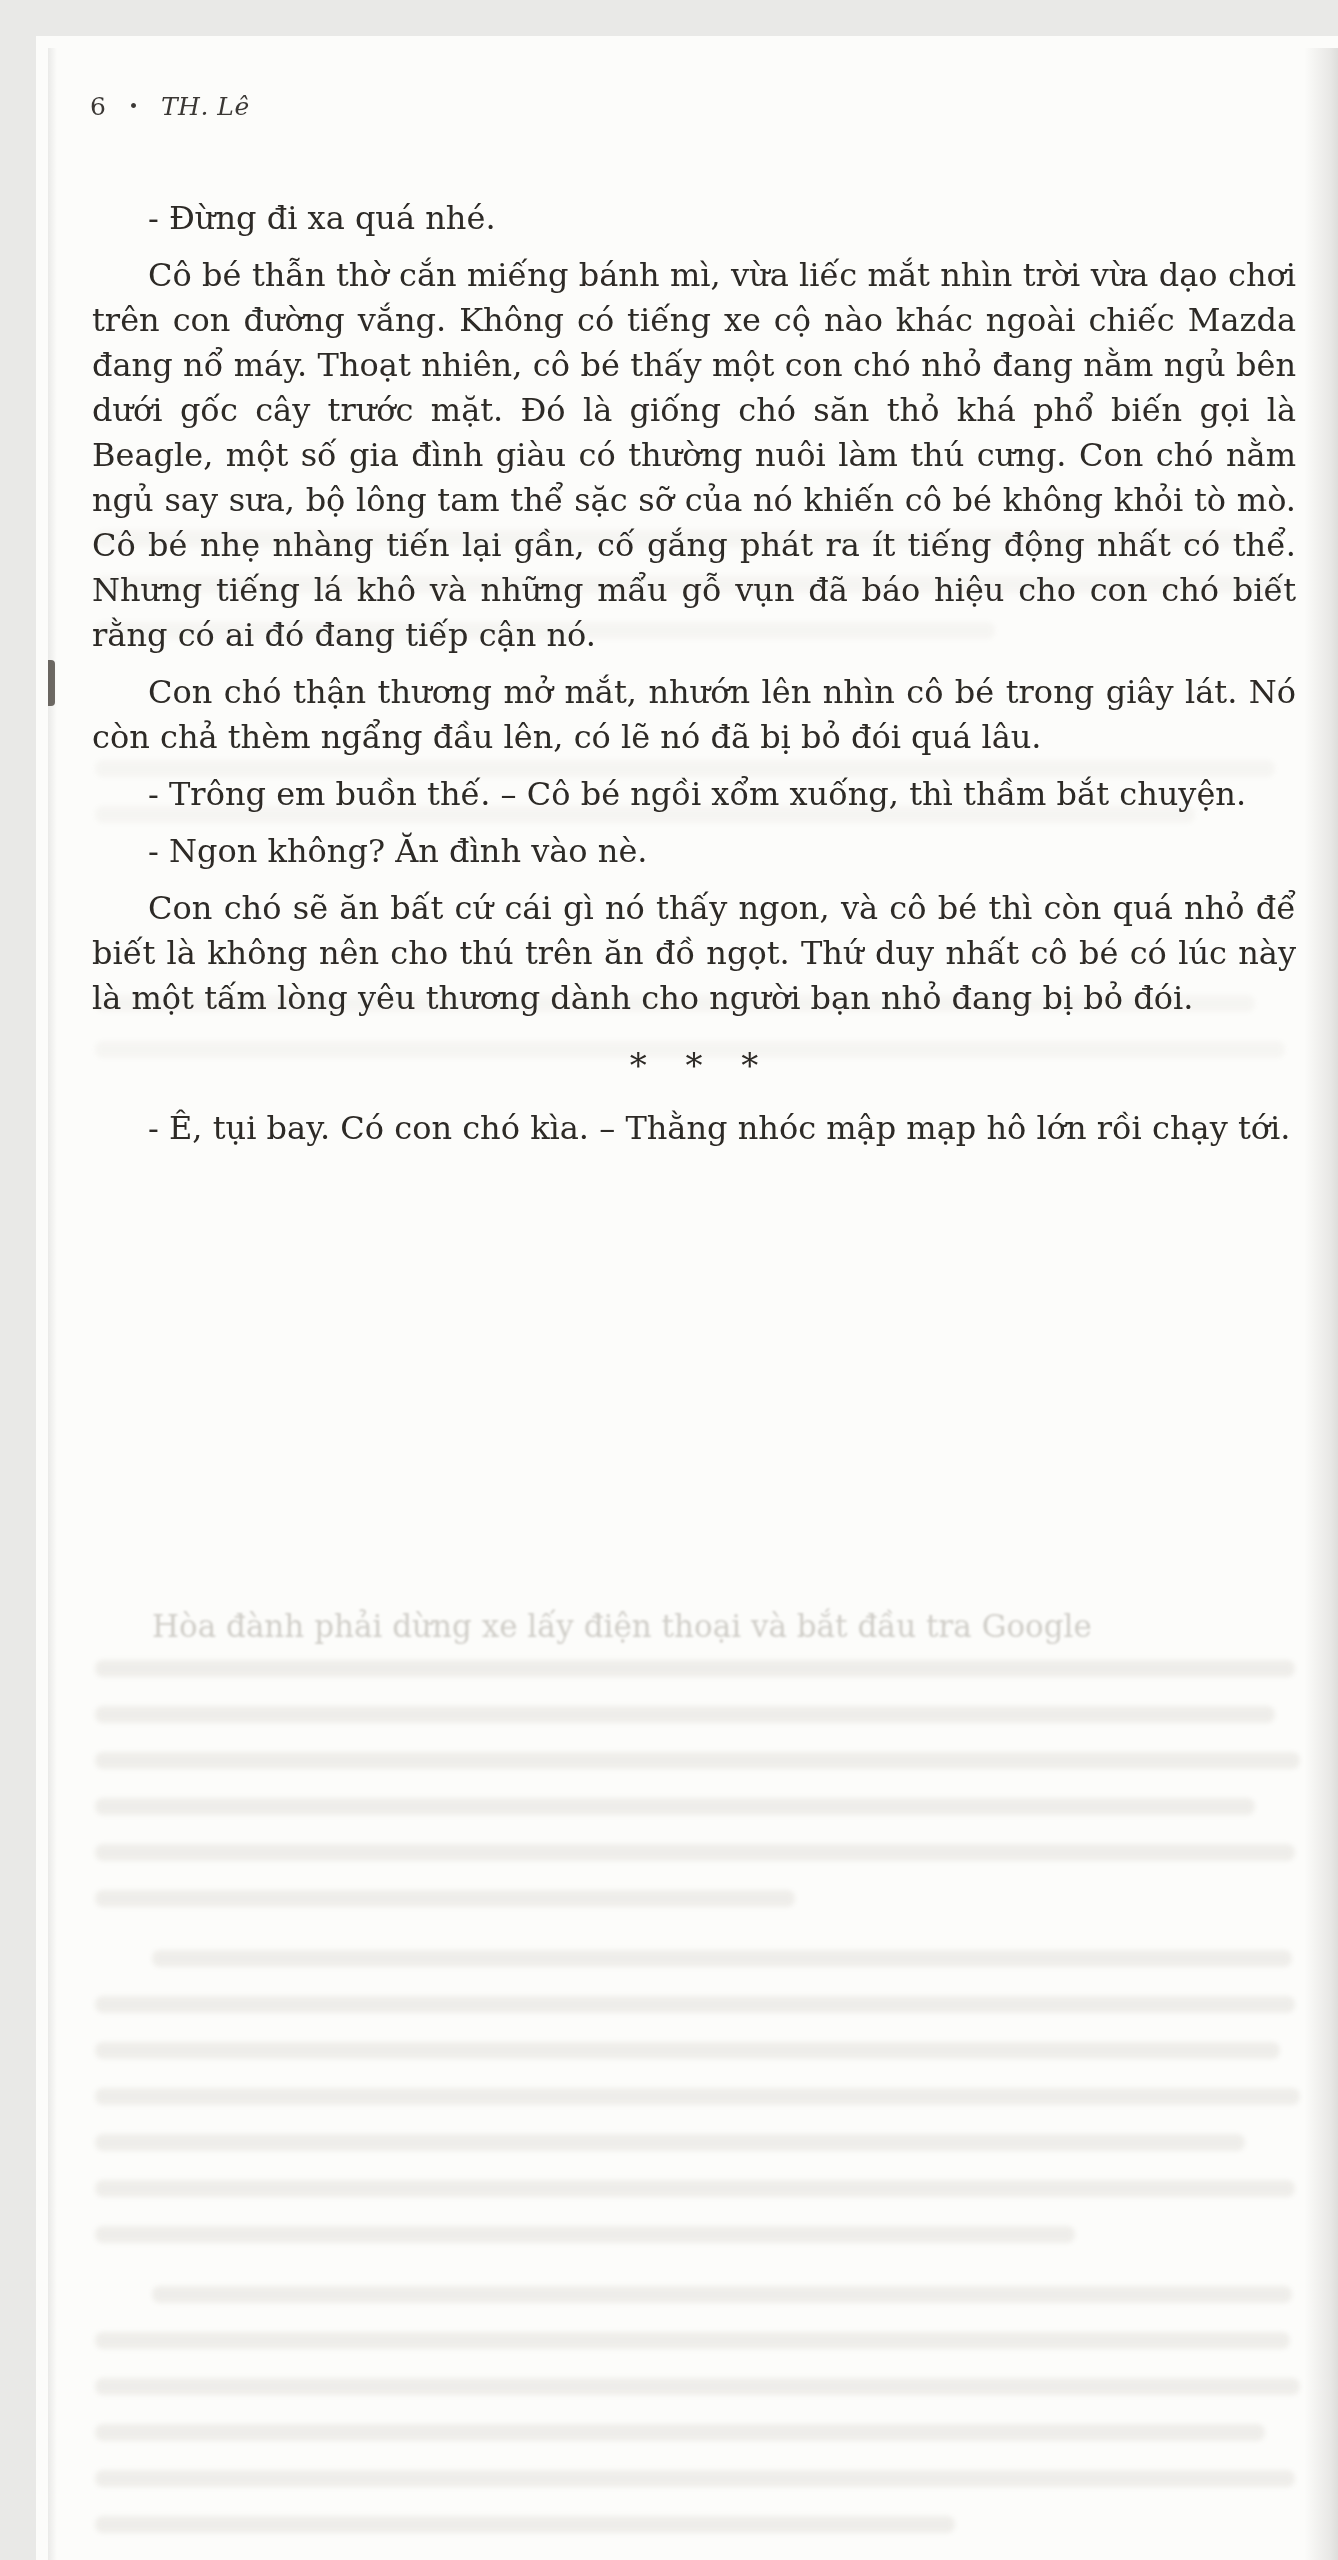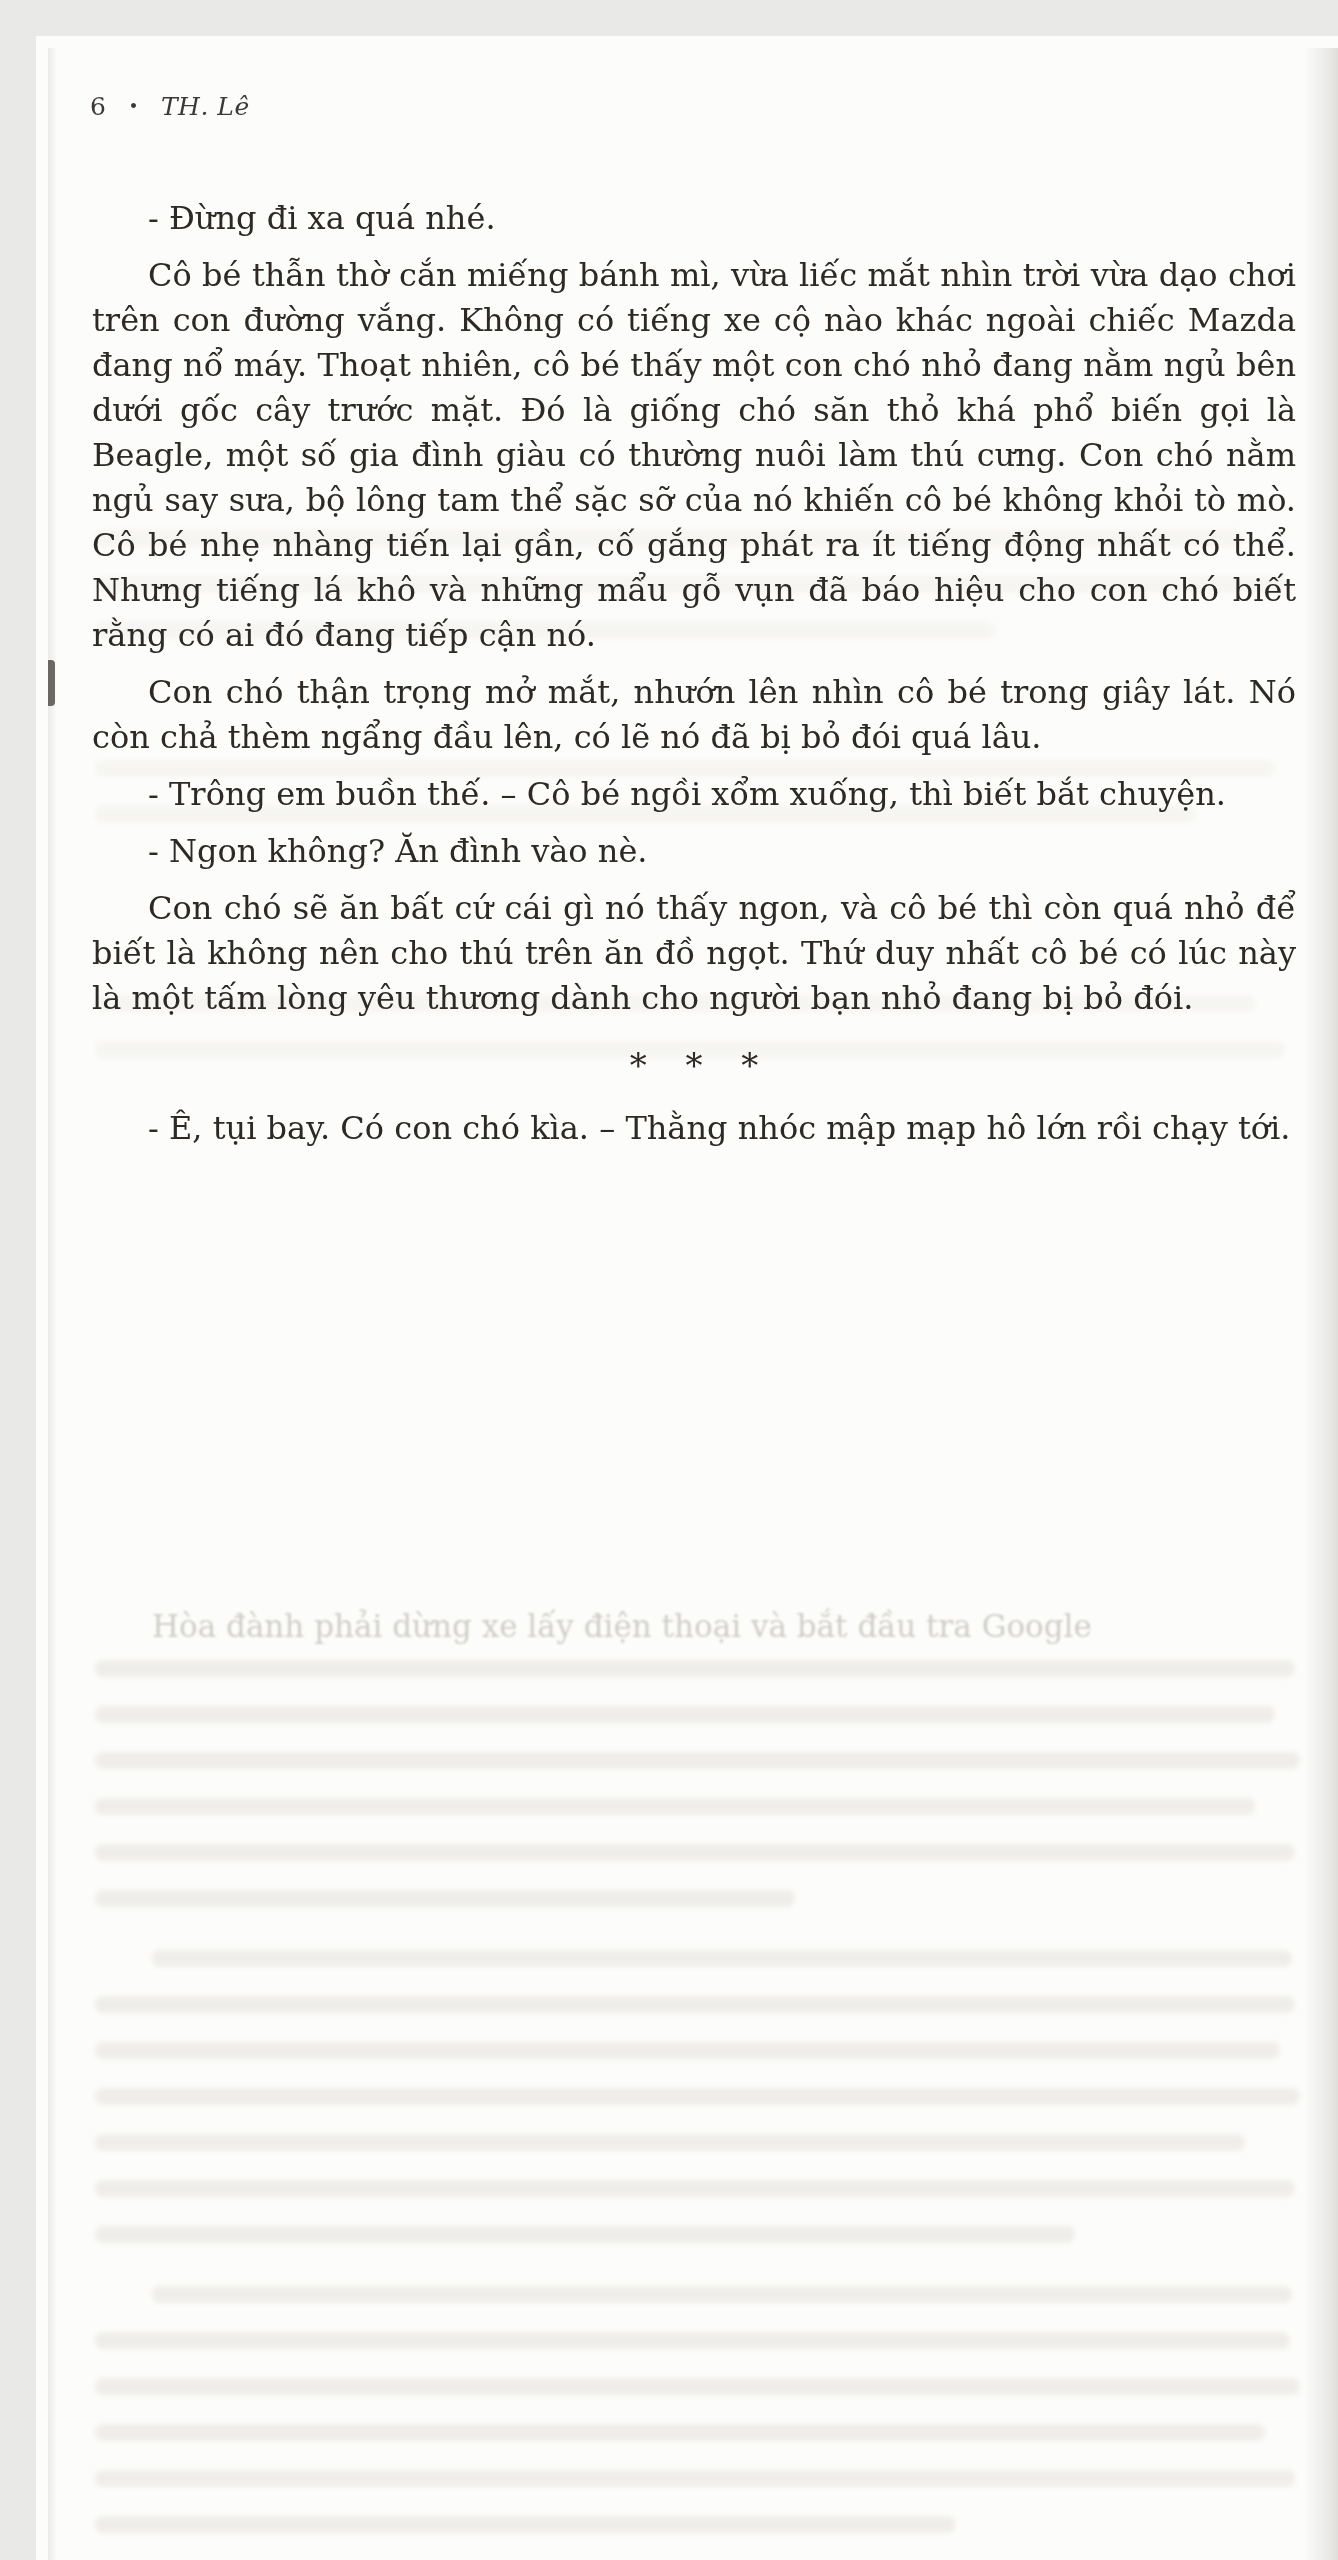--- a/index.html
+++ b/index.html
@@ -116,22 +116,22 @@
   <div class="edge-shadow"></div>
   <div class="artifact"></div>
 
   <header class="running-header">
     <span class="pgnum">6</span><span class="dot">•</span><span class="title">TH. Lê</span>
   </header>
 
   <main class="text-block">
     <p class="para">- Đừng đi xa quá nhé.</p>
     <p class="para">Cô bé thẫn thờ cắn miếng bánh mì, vừa liếc mắt nhìn trời vừa dạo chơi trên con đường vắng. Không có tiếng xe cộ nào khác ngoài chiếc Mazda đang nổ máy. Thoạt nhiên, cô bé thấy một con chó nhỏ đang nằm ngủ bên dưới gốc cây trước mặt. Đó là giống chó săn thỏ khá phổ biến gọi là Beagle, một số gia đình giàu có thường nuôi làm thú cưng. Con chó nằm ngủ say sưa, bộ lông tam thể sặc sỡ của nó khiến cô bé không khỏi tò mò. Cô bé nhẹ nhàng tiến lại gần, cố gắng phát ra ít tiếng động nhất có thể. Nhưng tiếng lá khô và những mẩu gỗ vụn đã báo hiệu cho con chó biết rằng có ai đó đang tiếp cận nó.</p>
-    <p class="para">Con chó thận trọng mở mắt, nhướn lên nhìn cô bé trong giây lát. Nó còn chả thèm ngẩng đầu lên, có lẽ nó đã bị bỏ đói quá lâu.</p>
-    <p class="para">- Trông em buồn thế. – Cô bé ngồi xổm xuống, thì biết bắt chuyện.</p>
+    <p class="para">Con chó thận thương mở mắt, nhướn lên nhìn cô bé trong giây lát. Nó còn chả thèm ngẩng đầu lên, có lẽ nó đã bị bỏ đói quá lâu.</p>
+    <p class="para">- Trông em buồn thế. – Cô bé ngồi xổm xuống, thì thầm bắt chuyện.</p>
     <p class="para">- Ngon không? Ăn đình vào nè.</p>
     <p class="para">Con chó sẽ ăn bất cứ cái gì nó thấy ngon, và cô bé thì còn quá nhỏ để biết là không nên cho thú trên ăn đồ ngọt. Thứ duy nhất cô bé có lúc này là một tấm lòng yêu thương dành cho người bạn nhỏ đang bị bỏ đói.</p>
     <p class="para separator">* * *</p>
     <p class="para">- Ê, tụi bay. Có con chó kìa. – Thằng nhóc mập mạp hô lớn rồi chạy tới.</p>
   </main>
 
   <div class="bleed">
     <p class="bleed-text">Hòa đành phải dừng xe lấy điện thoại và bắt đầu tra Google</p>
 
     <div class="bleed-line faint" style="top:470px; left:35px; width:1150px;"></div>

